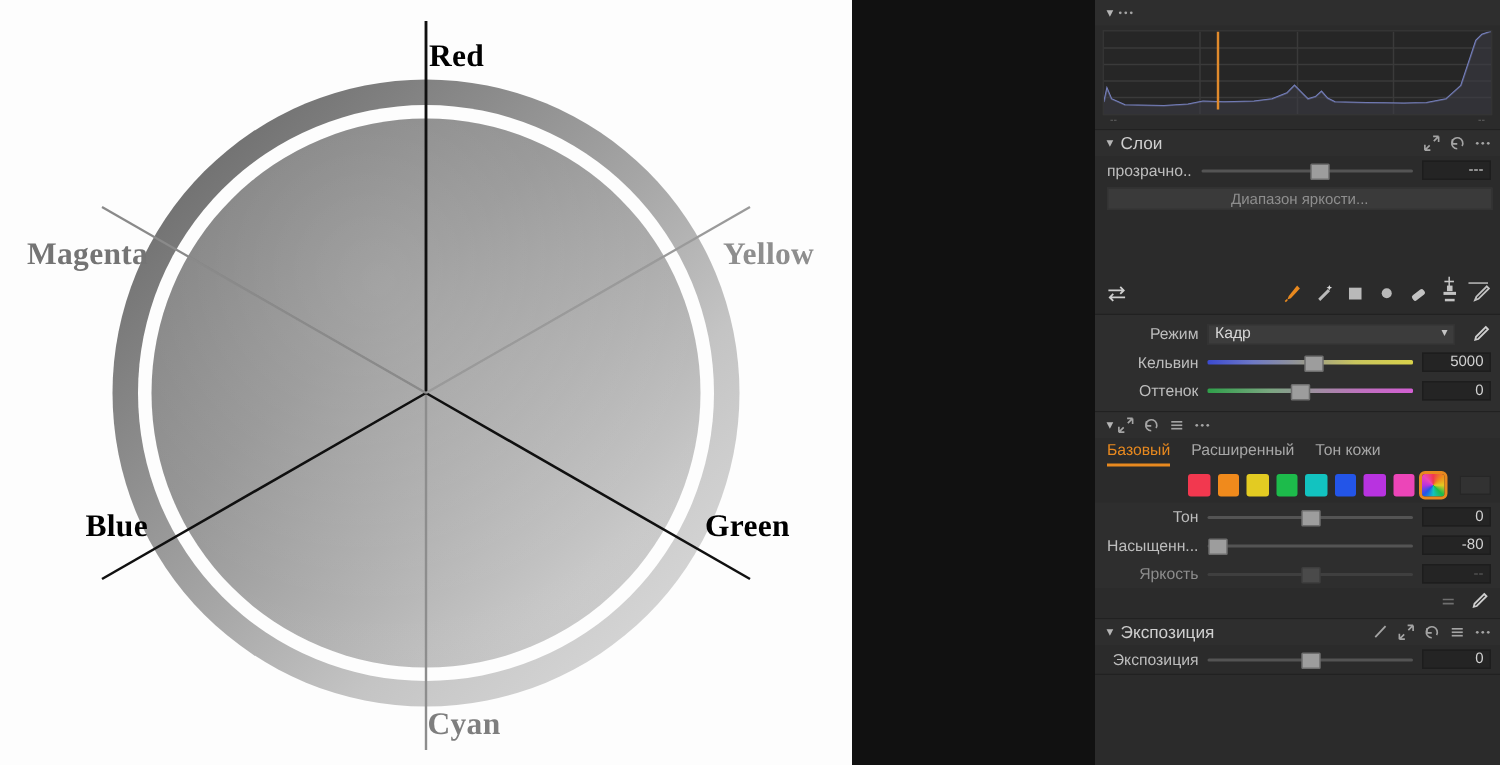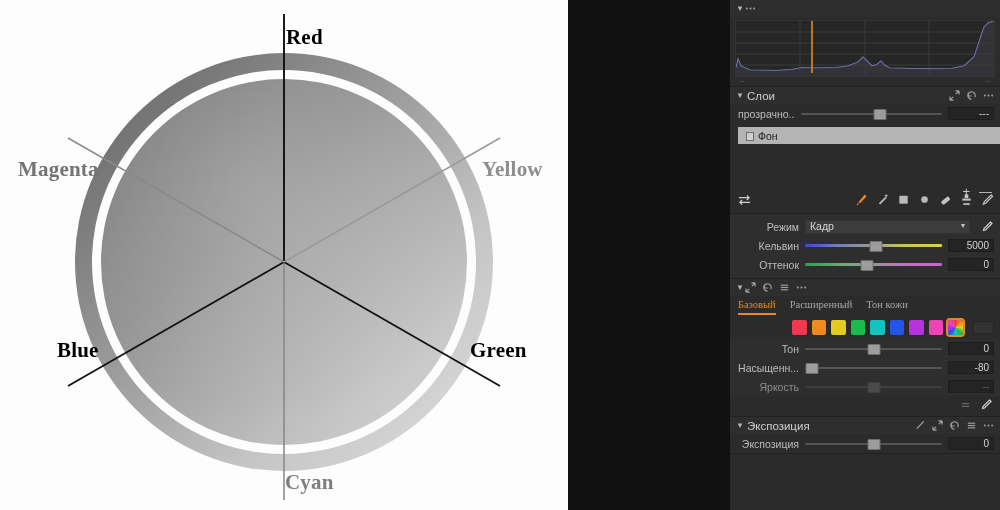--- a/index.html
+++ b/index.html
@@ -113,21 +113,21 @@
   
   .toolbar {
     position: relative; height: 28px; background: #2b2b2b;
     display: flex; align-items: center; padding: 0 6px 0 8px;
   }
   .toolbar .left-ic { display: flex; align-items: center; }
   .toolbar .right-ic { margin-left: auto; display: flex; align-items: center; gap: 8px; }
   .plusminus { position: absolute; right: 8px; top: 1px; display: flex; gap: 9px; color:#c9c9c9; }
 
   
-  .tabs { display: flex; align-items: flex-end; height: 19px; padding-left: 8px; gap: 14px; background:#2b2b2b;font-family:Liberation Serif, serif;}
+  .tabs { display: flex; align-items: flex-end; height: 19px; padding-left: 8px; gap: 14px; background:#2b2b2b;}
   .tab { font-size: 10.5px; color: #a6a6a6; padding-bottom: 3px; border-bottom: 2px solid transparent; }
   .tab.active { color: #e8891f; border-bottom-color: #e8891f; }
 
   .swatch-row { display: flex; align-items: center; gap: 5px; padding: 5px 6px 4px 62px; background:#2b2b2b;}
   .sw { width: 15px; height: 15px; border-radius: 2px; }
   .sw.sel { outline: 2px solid #e8891f; outline-offset: 0px; }
   .sw-spacer { flex: 1 1 auto; }
   .sw-end {
     width: 22px; height: 13px; background: #323232; border: 1px solid #262626;
   }
@@ -273,23 +273,21 @@
       </div>
       <div class="layers-body">
         <div class="row">
           <span class="row-lbl" style="width:60px;text-align:left;padding-left:3px">прозрачно...</span>
           <span class="track-wrap">
             <span class="track"></span>
             <span class="knob" style="left:56%"></span>
           </span>
           <span class="valbox">---</span>
         </div>
-        <div class="layer-item">
-          <span>Фон</span>
-        </div>
+        <div class="lum-btn">Диапазон яркости...</div>
         <div class="layers-spacer"></div>
       </div>
 
       <div class="toolbar">
         <span class="left-ic">
           <svg width="13" height="13" viewBox="0 0 14 14">
             <path d="M1 5 H12 M9.5 2.5 L12 5 L9.5 7.5" stroke="#cfcfcf" stroke-width="1.3" fill="none"></path>
             <path d="M13 10 H2 M4.5 7.5 L2 10 L4.5 12.5" stroke="#cfcfcf" stroke-width="1.3" fill="none"></path>
           </svg>
         </span>

